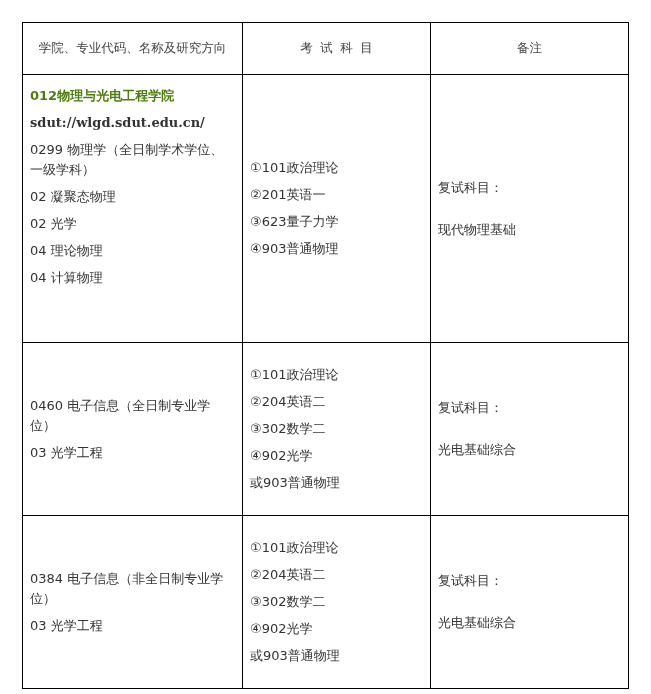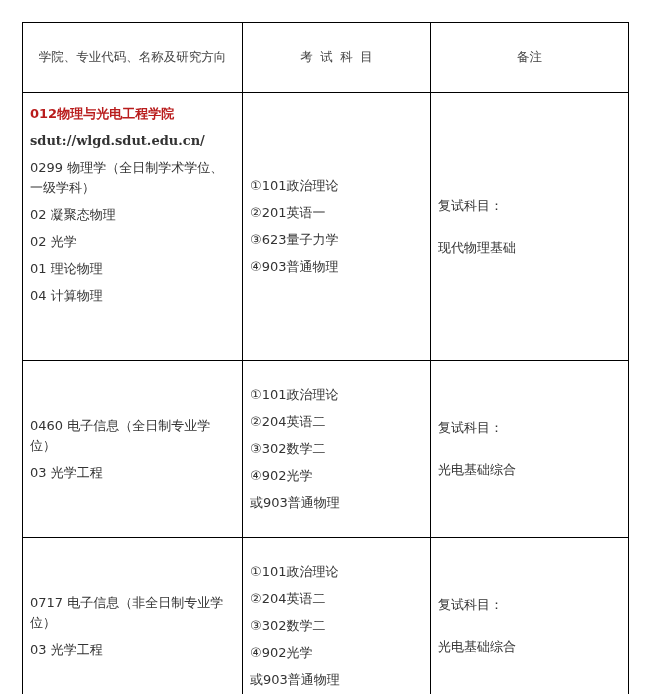--- a/index.html
+++ b/index.html
@@ -1,23 +1,23 @@
 <!DOCTYPE html>
 <html><head>
 <meta charset="utf-8">
 <style>
   html, body { margin:0; padding:0; background:#ffffff; }
   body { width:651px; height:694px; position:relative; font-family:"DejaVu Sans","Liberation Sans",sans-serif; color:#333; }
   table { position:absolute; left:22px; top:22px; border-collapse:collapse; table-layout:fixed; width:605px; }
-  td, th { border:1px solid #000; vertical-align:middle; padding:17px 7px; font-size:13px; font-weight:normal; }
+  td, th { border:1px solid #000; vertical-align:middle; padding:8px 7px; font-size:13px; font-weight:normal; }
   th { height:35px; text-align:center; color:#444; font-size:12.5px; }
   .c1 { width:205px; } .c2 { width:173px;font-family:Liberation Mono, monospace; } .c3 { width:183px;margin-top:44px; }
   .r1 { height:268px; } .r2 { height:173px; } .r3 { height:173px; }
   .line { display:block; line-height:20px; margin:7px 0; }
-  .bold { font-weight:bold; color:#b91c1c; }
+  .bold { font-weight:bold; color:#4d7c0f; }
   .mono { font-family:"DejaVu Serif","Liberation Serif",serif; font-weight:bold; color:#333; font-size:13px; }
   .top { vertical-align:top; padding-top:4px; }
   .gap { margin-top:22px; }
 </style>
 </head>
 <body>
 
 <table>
   <thead>
     <tr>
@@ -27,21 +27,21 @@
     </tr>
   </thead>
   <tbody>
     <tr class="r1">
       <td class="top">
         <span class="line bold">012物理与光电工程学院</span>
         <span class="line mono">sdut://wlgd.sdut.edu.cn/</span>
         <span class="line">0299  物理学（全日制学术学位、一级学科）</span>
         <span class="line">02 凝聚态物理</span>
         <span class="line">02 光学</span>
-        <span class="line">01 理论物理</span>
+        <span class="line">04 理论物理</span>
         <span class="line">04 计算物理</span>
       </td>
       <td>
         <span class="line">①101政治理论</span>
         <span class="line">②201英语一</span>
         <span class="line">③623量子力学</span>
         <span class="line">④903普通物理</span>
       </td>
       <td>
         <span class="line">复试科目：</span>
@@ -60,21 +60,21 @@
         <span class="line">④902光学</span>
         <span class="line">或903普通物理</span>
       </td>
       <td>
         <span class="line">复试科目：</span>
         <span class="line gap">光电基础综合</span>
       </td>
     </tr>
     <tr class="r3">
       <td>
-        <span class="line">0717  电子信息（非全日制专业学位）</span>
+        <span class="line">0384  电子信息（非全日制专业学位）</span>
         <span class="line">03 光学工程</span>
       </td>
       <td>
         <span class="line">①101政治理论</span>
         <span class="line">②204英语二</span>
         <span class="line">③302数学二</span>
         <span class="line">④902光学</span>
         <span class="line">或903普通物理</span>
       </td>
       <td>

